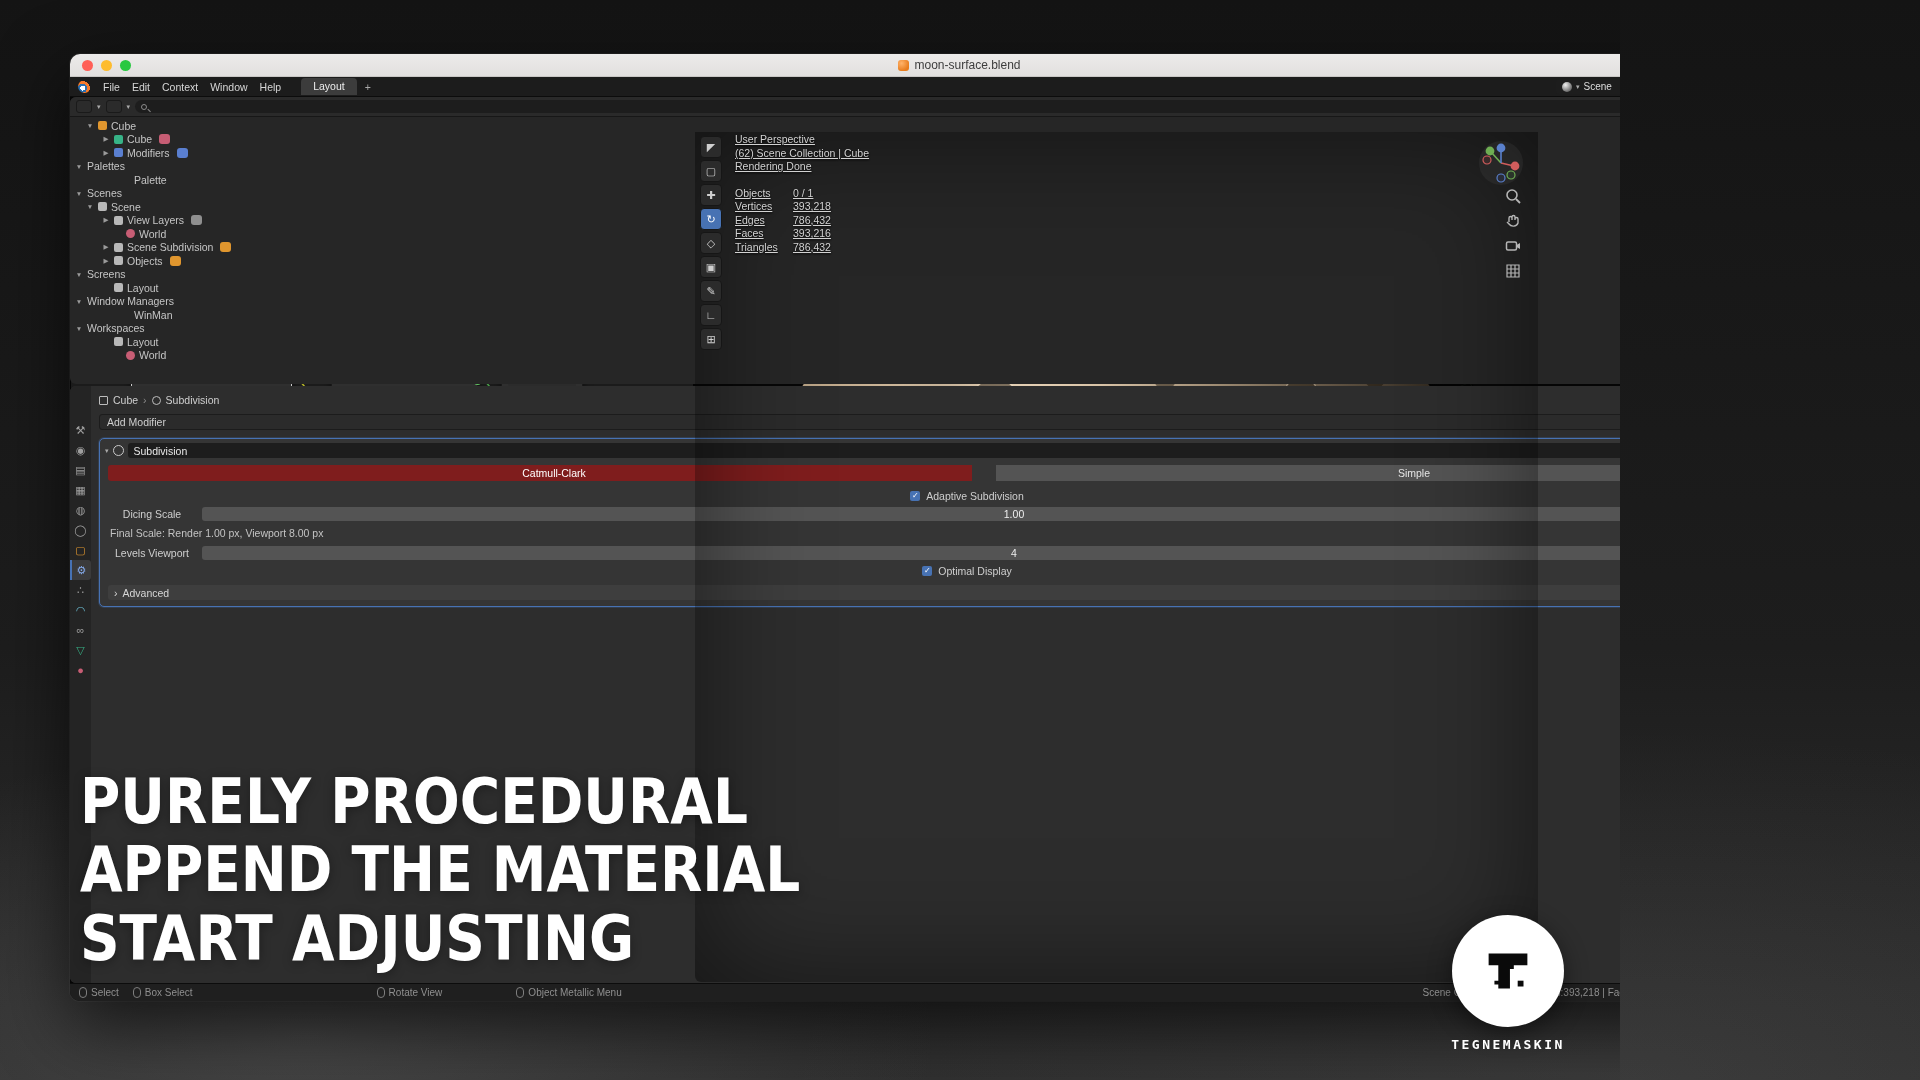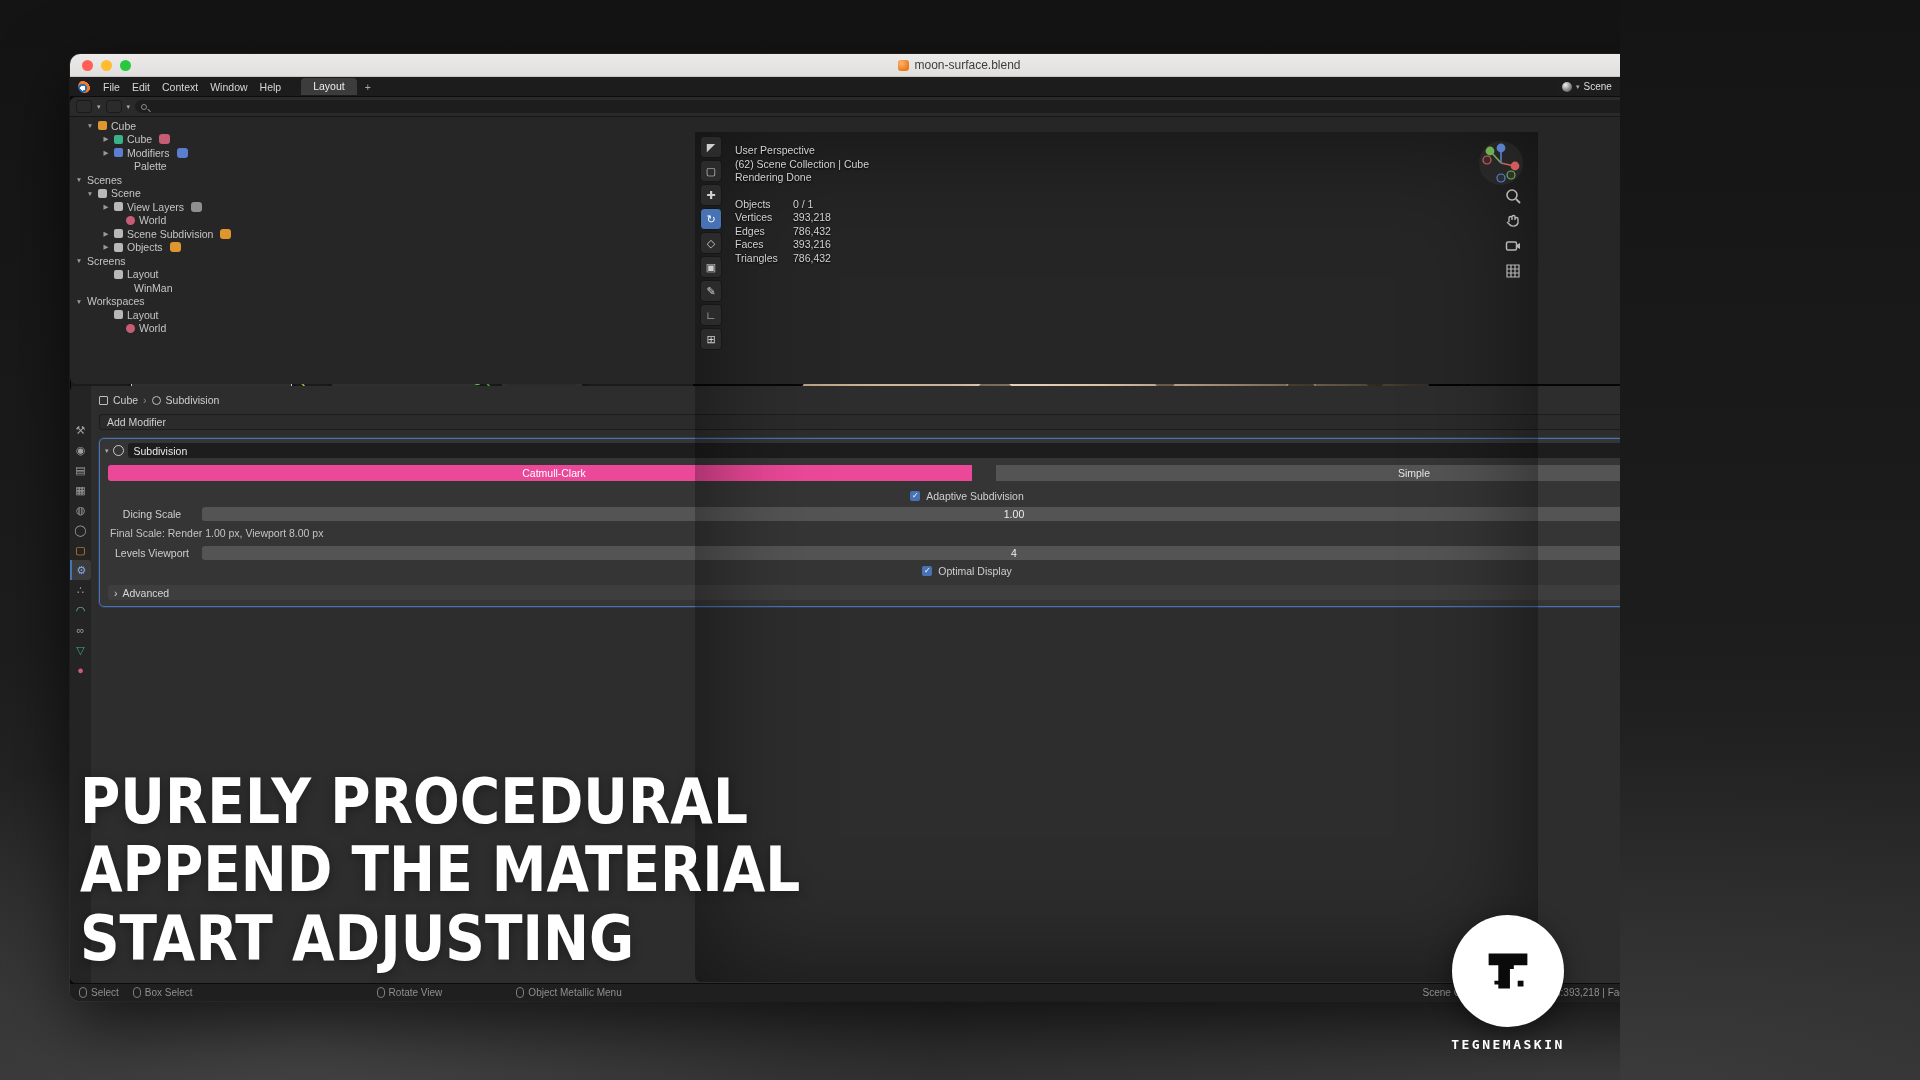--- a/index.html
+++ b/index.html
@@ -80,21 +80,21 @@
   .t-swatch .nl { flex:0 0 47%; padding-left:2px; }
   .t-swatch .swatch { display:block; flex:1; height:11px; border-radius:2.5px; background:var(--sw,#fff); border:1px solid #222; }
   .sock { position:absolute; left:-9.5px; top:2.5px; width:7px; height:7px; border-radius:50%; background:var(--s,transparent); }
   .sockR { position:absolute; right:-9.5px; top:2.5px; width:7px; height:7px; border-radius:50%; background:var(--s,transparent); }
   .dbrow { display:flex; height:13px; margin:2px 6px 3px; background:#1f1f1f; border-radius:3px; align-items:center; font-size:9px; color:#ddd; padding:0 4px; gap:4px; }
   .texprev { position:absolute; border:1px solid #000; }
 
   
   .vp-h2 { position:absolute; left:0; top:18px; right:0; height:16px; background:#2e2e2e; display:flex; align-items:center; gap:5px; padding:0 8px; font-size:10px; color:#c8c8c8; border-bottom:1px solid #141414; }
   #vp-canvas { position:absolute; left:0; top:34px; right:0; bottom:0; background:#070707; }
-  .stats { position:absolute; left:40px; top:12px; color:#d2d2d2; font-size:10.5px; line-height:13.5px; text-shadow:0 1px 2px #000; z-index:5; }
+  .stats { position:absolute; left:40px; top:1px; color:#d2d2d2; font-size:10.5px; line-height:13.5px; text-shadow:0 1px 2px #000; z-index:5;text-decoration:underline; }
   .srow { display:flex; }
   .srow .sl { width:58px; }
   .toolcol { position:absolute; left:5px; top:4px; z-index:6; display:flex; flex-direction:column; }
   .tbtn { width:22px; height:22px; margin-bottom:2px; background:rgba(44,44,44,.92); border:1px solid #161616; border-radius:4px; color:#cfcfcf; font-size:11px; display:flex; align-items:center; justify-content:center; }
   .tbtn.active { background:#4772b3; color:#fff; }
   .gizmo { position:absolute; right:14px; top:8px; z-index:6; }
   .navcol { position:absolute; right:17px; top:56px; z-index:6; display:flex; flex-direction:column; gap:9px; }
   .vig { position:absolute; inset:0; box-shadow:inset 0 0 120px rgba(0,0,0,.55); pointer-events:none; z-index:4; }
 
   
@@ -121,21 +121,21 @@
   .modpanel { margin:0 8px; background:#353535; border:1px solid #4772b3; border-radius:5px; padding-bottom:6px; box-shadow:0 0 0 1px rgba(71,114,179,.25); }
   .modhead { display:flex; align-items:center; gap:4px; padding:4px 5px; }
   .mod-ic { width:11px; height:11px; border:1.6px solid #c9c9c9; border-radius:50%; }
   .modname { flex:1; height:15px; background:#1d1d1d; border-radius:3px; display:flex; align-items:center; padding:0 6px; color:#e8e8e8; }
   .chip { width:15px; height:14px; border-radius:3px; background:#2b2b2b; display:flex; align-items:center; justify-content:center; font-size:8px; color:#ddd; }
   .chip.blue { background:#4772b3; color:#fff; }
   .funnel { width:0; height:0; border-left:5px solid transparent; border-right:5px solid transparent; border-top:7px solid #c3c3c3; }
   .grip { color:#6e6e6e; font-size:9px; letter-spacing:-1px; }
   .seg { display:flex; margin:3px 8px 6px; height:16px; border-radius:3px; overflow:hidden; }
   .seg > div { flex:1; display:flex; align-items:center; justify-content:center; font-size:10.5px; }
-  .seg .on { background:#ec4899; color:#fff;padding-left:28px; }
+  .seg .on { background:#7f1d1d; color:#fff;padding-left:28px; }
   .seg .off { background:#545454; color:#e6e6e6;margin-left:24px; }
   .prow { display:flex; align-items:center; gap:6px; padding:2.5px 14px 2.5px 8px; position:relative; }
   .prow .lab { flex:0 0 88px; text-align:center; }
   .pfield { flex:1; height:14px; background:#545454; border-radius:3px; display:flex; align-items:center; justify-content:center; color:#efefef; }
   .adot { position:absolute; right:5px; color:#cfcfcf; font-size:9px; }
   .finaltxt { padding:4px 8px 4px 10px; color:#c3c3c3; }
   .advrow { margin:6px 8px 0; height:15px; background:#3e3e3e; border-radius:3px; display:flex; align-items:center; gap:5px; padding:0 6px; color:#d6d6d6; }
 
   
   .statusbar { position:absolute; left:0; bottom:0; right:0; height:18px; background:#1f1f1f; border-top:1px solid #0c0c0c; display:flex; align-items:center; padding:0 9px; font-size:10px; color:#8f8f8f; gap:6px; }
@@ -1069,20 +1069,26 @@
     <span class="oicon"></span>
     <span class="olabel">Cube</span>
     <span class="obadge"></span>
   </div>
               <div class="orow" style="--pad: 32px; --ic: #5a7fd0; --b: #5a7fd0;">
     <span class="oarrow">▶</span>
     <span class="oicon"></span>
     <span class="olabel">Modifiers</span>
     <span class="obadge"></span>
   </div>
+              <div class="orow noic" style="--pad: 5px;">
+    <span class="oarrow">▼</span>
+
+    <span class="olabel">Palettes</span>
+    <span class="obadge"></span>
+  </div>
               <div class="orow noic" style="--pad: 52px;">
     <span class="oarrow"></span>
 
     <span class="olabel">Palette</span>
     <span class="obadge"></span>
   </div>
               <div class="orow noic" style="--pad: 5px;">
     <span class="oarrow">▼</span>
 
     <span class="olabel">Scenes</span>
@@ -1121,20 +1127,26 @@
               <div class="orow noic" style="--pad: 5px;">
     <span class="oarrow">▼</span>
 
     <span class="olabel">Screens</span>
     <span class="obadge"></span>
   </div>
               <div class="orow" style="--pad: 32px; --ic: #b8b8b8;">
     <span class="oarrow"></span>
     <span class="oicon"></span>
     <span class="olabel">Layout</span>
+    <span class="obadge"></span>
+  </div>
+              <div class="orow noic" style="--pad: 5px;">
+    <span class="oarrow">▼</span>
+
+    <span class="olabel">Window Managers</span>
     <span class="obadge"></span>
   </div>
               <div class="orow noic" style="--pad: 52px;">
     <span class="oarrow"></span>
 
     <span class="olabel">WinMan</span>
     <span class="obadge"></span>
   </div>
               <div class="orow noic" style="--pad: 5px;">
     <span class="oarrow">▼</span>

